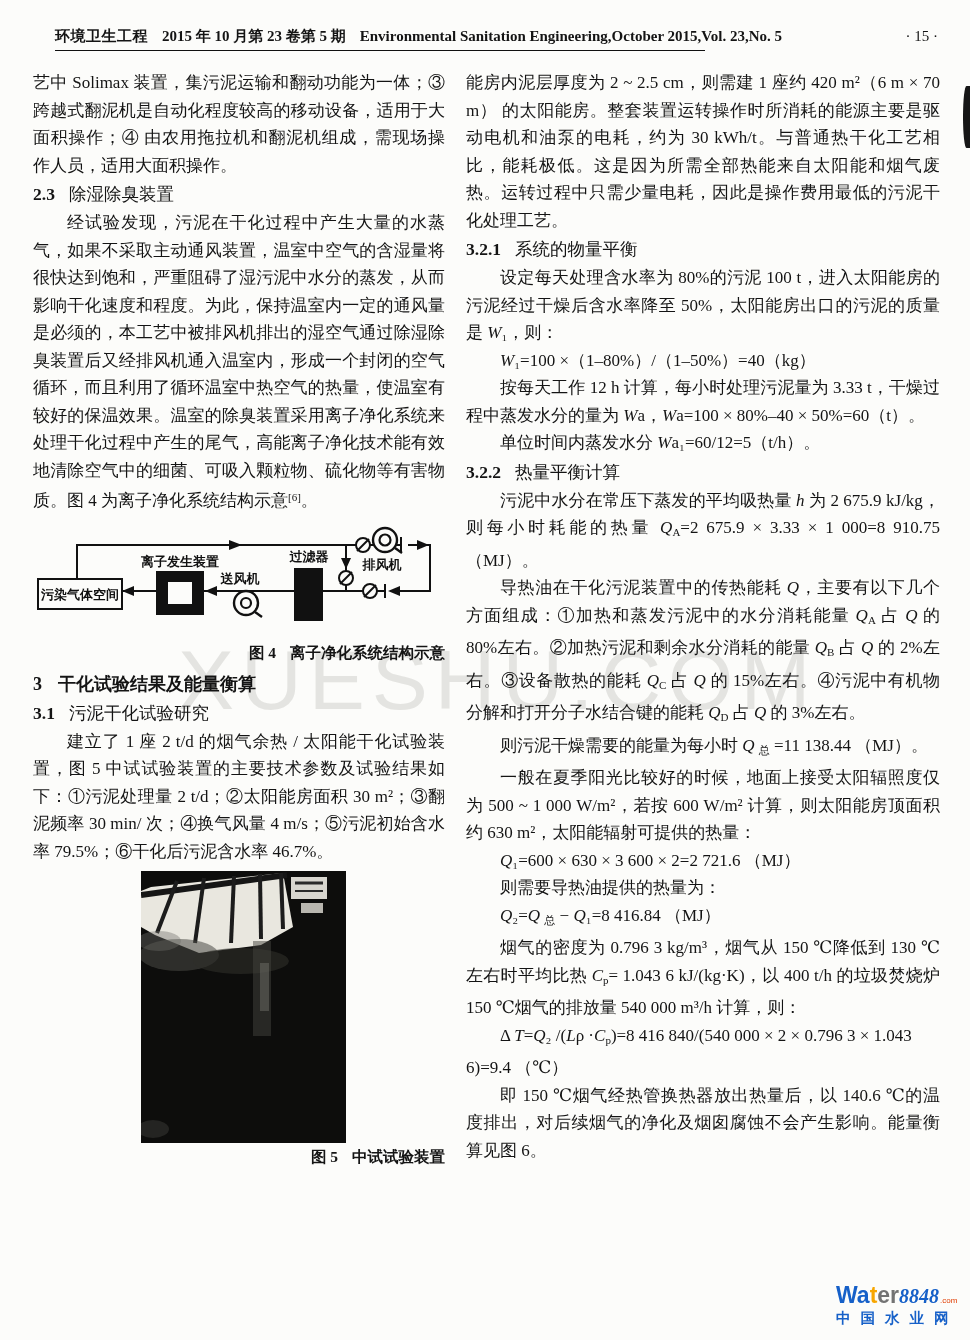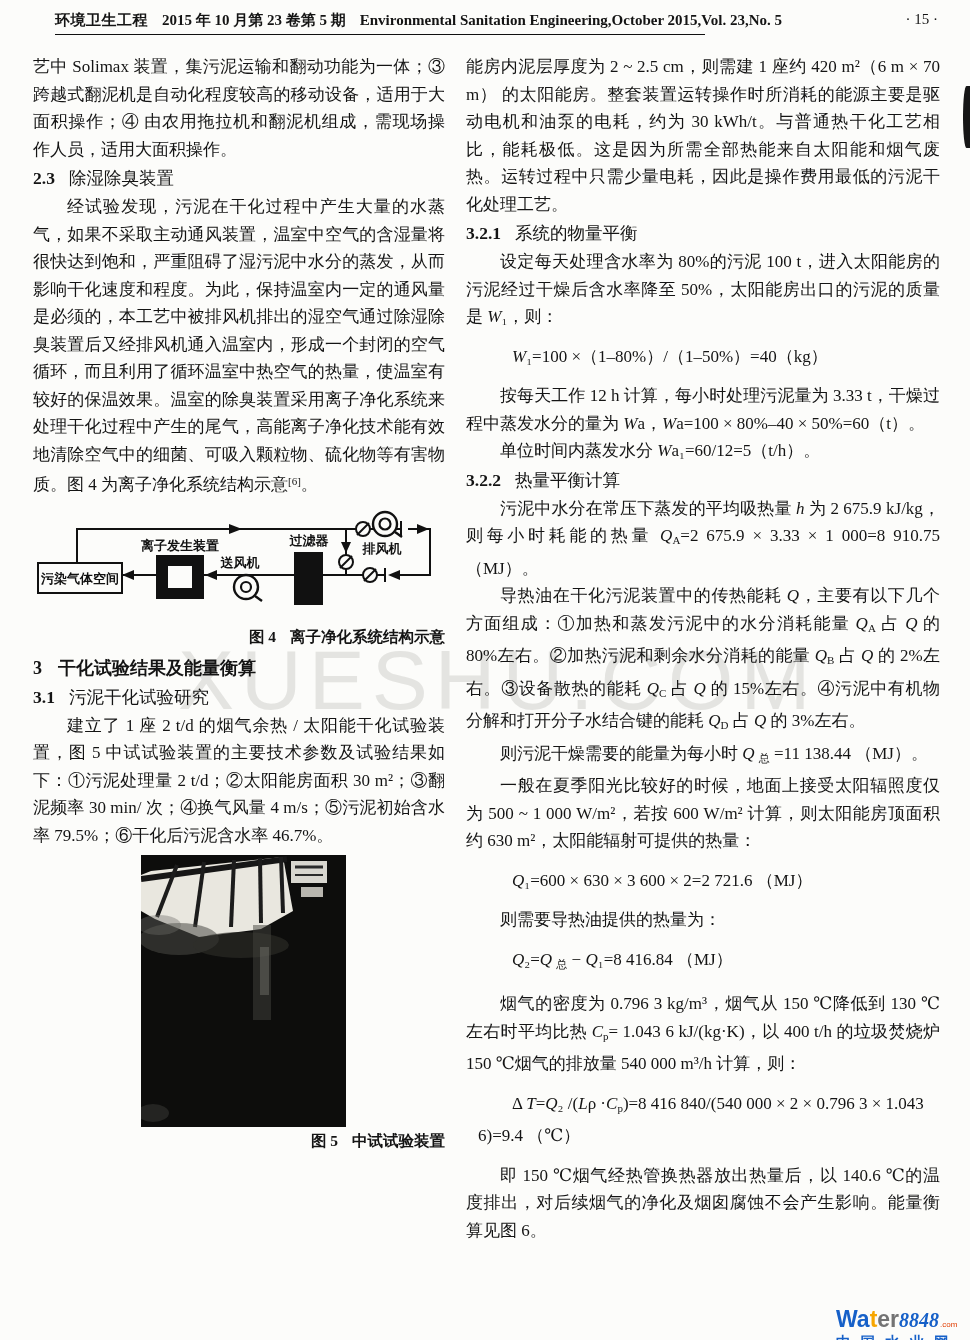--- a/index.html
+++ b/index.html
@@ -4,59 +4,59 @@
 <style>
   html,body{margin:0;padding:0;}
   body{
     width:970px;height:1340px;overflow:hidden;position:relative;
     background:#fcfcfa;
     font-family:"Liberation Serif","DejaVu Serif",serif;
     color:#141414;
   }
   .page{position:relative;width:970px;height:1340px;}
   
-  .hdr{display:flex;justify-content:space-between;align-items:flex-start;
-       padding:11px 32px 0 55px;font-size:15px;white-space:nowrap;}
+  .hdr{display:flex;justify-content:space-between;align-items:center;
+       padding:27px 32px 0 55px;font-size:15px;white-space:nowrap;}
   .hdr .cn{font-weight:bold;letter-spacing:.5px;}
   .hdr .issue{margin-left:14px;font-weight:bold;}
   .hdr .en{margin-left:14px;font-weight:bold;}
   .hdr-rule{margin:4px 0 0 55px;width:650px;border-top:1.7px solid #101010;}
   
   .wmark{position:absolute;left:178px;top:632px;z-index:0;
          font-family:"Liberation Sans","DejaVu Sans",sans-serif;
          font-size:84px;font-weight:400;letter-spacing:7px;color:#e4e4e1;
          user-select:none;}
   
   .cols{position:relative;z-index:1;display:flex;gap:21px;
         padding:18px 30px 0 33px;}
   .col-l{width:412px;flex:none;}
   .col-r{flex:1;min-width:0;}
   .para{font-size:17px;line-height:27.5px;text-align:justify;margin:0;
         text-indent:2em;}
   .para.cont{text-indent:0;}
-  .formula{font-size:17px;line-height:27.5px;margin:12px;text-indent:2em;}
+  .formula{font-size:17px;line-height:27.5px;margin:0;text-indent:2em;}
   sub{font-size:11px;vertical-align:-3px;}
   sup{font-size:11px;vertical-align:5px;}
   i{font-family:"Liberation Serif",serif;}
   .h1{font-size:18px;line-height:28px;font-weight:bold;margin:1px 0;}
   .h1 .hnum{margin-right:16px;}
   .h2{font-size:17.5px;line-height:28px;margin:1px 0;}
   .h2 .hnum{font-weight:bold;margin-right:14px;}
   .h2 .htitle{font-weight:500;margin-top:46px;}
   
   .fig4-wrap{margin:8px 0 2px 0;}
   .fig-cap{text-align:right;font-size:15.5px;font-weight:bold;margin:4px 0 6px 0;}
   .fig-cap .cap-num{margin-right:14px;}
   .fig5-wrap{margin:6px 0 0 108px;width:205px;height:272px;}
   svg text{font-family:"Liberation Serif","DejaVu Serif",serif;}
   
   .logo{position:absolute;left:836px;top:1284px;z-index:2;width:134px;
         font-family:"Liberation Sans","DejaVu Sans",sans-serif;line-height:1;}
   .logo-line1{display:flex;align-items:baseline;}
-  .lg-wa{color:#1660c8;font-weight:bold;font-size:23px;margin-top:24px;}
+  .lg-wa{color:#1660c8;font-weight:bold;font-size:23px;}
   .lg-t{color:#f7a600;font-weight:bold;font-size:23px;}
   .lg-er{color:#737373;font-weight:bold;font-size:23px;}
   .lg-num{color:#1660c8;font-size:20px;font-weight:bold;font-style:italic;
           font-family:"Liberation Serif",serif;}
   .lg-com{color:#e03c00;font-size:8px;margin-left:1px;}
   .logo-line2{color:#1660c8;font-size:14.5px;font-weight:bold;margin-top:4px;
               letter-spacing:3px;white-space:nowrap;}
   
   .edge-mark{position:absolute;background:#161616;z-index:3;}
 </style>

